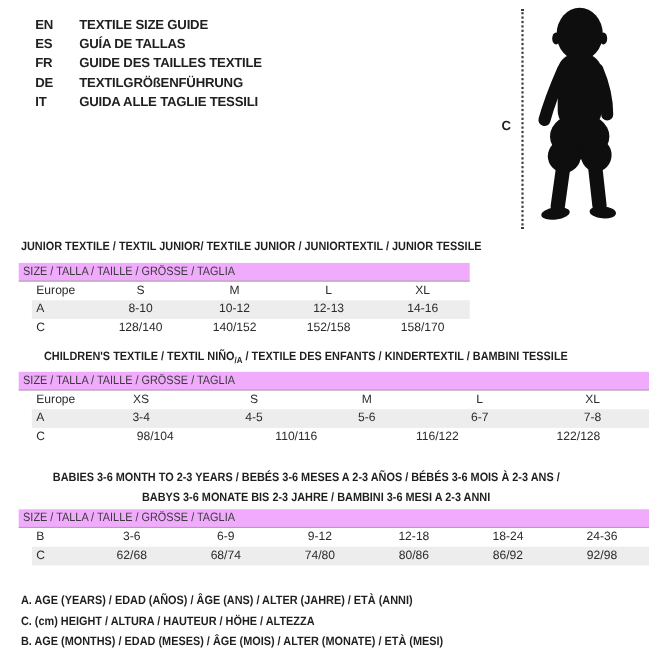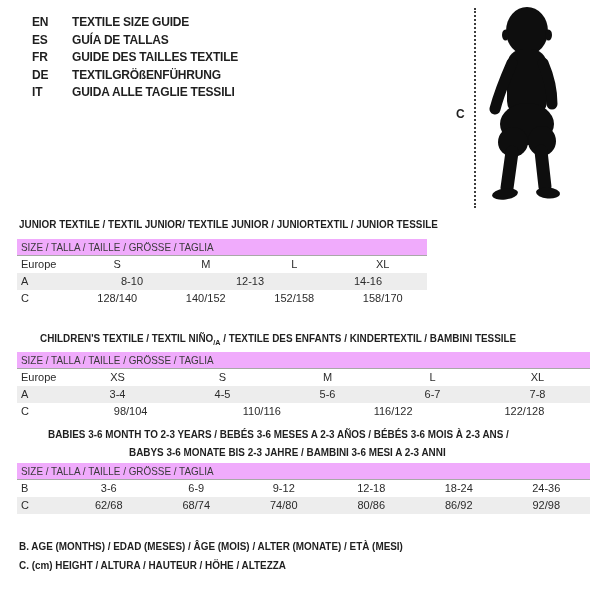--- a/index.html
+++ b/index.html
@@ -19,30 +19,30 @@
   .lang-code { width: 40px; flex: 0 0 40px; }
 
   
   .measure-line { position: absolute; left: 474px; top: 8px; height: 200px; width: 0; border-left: 2px dotted #3c3c3c; }
   .c-label { position: absolute; left: 456px; top: 107px; font-size: 12px; font-weight: bold; }
   .baby-svg { position: absolute; left: 482px; top: 5px; }
 
   
   .tsec { position: absolute; left: 17px; }
   .tsec1 { top: 215px; width: 410px; }
-  .tsec2 { top: 329px; width: 573px; }
+  .tsec2 { top: 315px; width: 573px; }
   .tsec3 { top: 425px; width: 573px; }
   .ttl { padding-left: 2px; font-size: 11px; font-weight: bold; line-height: 18px; white-space: nowrap; text-align: center; }
   .ttl .sub { font-size: 8px; vertical-align: sub; }
   .tbl { position: absolute; left: 0; width: 100%; }
   .tsec1 .tbl { top: 24px; }
   .tsec2 .tbl { top: 23px; }
   .tsec3 .tbl { top: 38px; }
   .band { height: 17px; background: #f0abfc; border-bottom: 1px solid #a8a8a8; font-size: 11px; line-height: 16px; color: #3a3a3a; padding-left: 4px; white-space: nowrap; }
-  .trow { display: flex; height: 17px; font-size: 11px; line-height: 17px; color: #2b2b2b; }
+  .trow { display: flex; height: 17px; font-size: 11px; line-height: 17px; color: #2b2b2b; margin-left: 12px; }
   .trow.stripe { background: #ededed; }
   .tcell { flex: 1 1 0; text-align: center; white-space: nowrap; }
   .tcell.first { flex: 0 0 56px; text-align: left; padding-left: 4px; }
   .tsec2 .tcell.first, .tsec3 .tcell.first { flex: 0 0 48px; }
 
   
   .legend { position: absolute; left: 19px; top: 537px; }
   .legend-line { font-size: 11px; font-weight: bold; line-height: 18.5px; white-space: nowrap; }
 </style>
 </head>
@@ -108,20 +108,21 @@
         <div class="trow">
           <div class="tcell first">Europe</div>
           <div class="tcell">S</div>
           <div class="tcell">M</div>
           <div class="tcell">L</div>
           <div class="tcell">XL</div>
         </div>
         <div class="trow stripe">
           <div class="tcell first">A</div>
           <div class="tcell">8-10</div>
+          <div class="tcell">10-12</div>
           <div class="tcell">12-13</div>
           <div class="tcell">14-16</div>
         </div>
         <div class="trow">
           <div class="tcell first">C</div>
           <div class="tcell">128/140</div>
           <div class="tcell">140/152</div>
           <div class="tcell">152/158</div>
           <div class="tcell">158/170</div>
         </div>
@@ -181,15 +182,16 @@
           <div class="tcell">74/80</div>
           <div class="tcell">80/86</div>
           <div class="tcell">86/92</div>
           <div class="tcell">92/98</div>
         </div>
       </div>
     </div>
   </div>
 
 <div class="legend" id="legend">
+    <div class="legend-line"><span class="condensed">A. AGE (YEARS) / EDAD (AÑOS) / ÂGE (ANS) / ALTER (JAHRE) / ETÀ (ANNI)</span></div>
+    <div class="legend-line"><span class="condensed">C. (cm) HEIGHT / ALTURA / HAUTEUR / HÖHE / ALTEZZA</span></div>
     <div class="legend-line"><span class="condensed">B. AGE (MONTHS) / EDAD (MESES) / ÂGE (MOIS) / ALTER (MONATE) / ETÀ (MESI)</span></div>
-    <div class="legend-line"><span class="condensed">C. (cm) HEIGHT / ALTURA / HAUTEUR / HÖHE / ALTEZZA</span></div>
   </div>
 
 </body></html>

